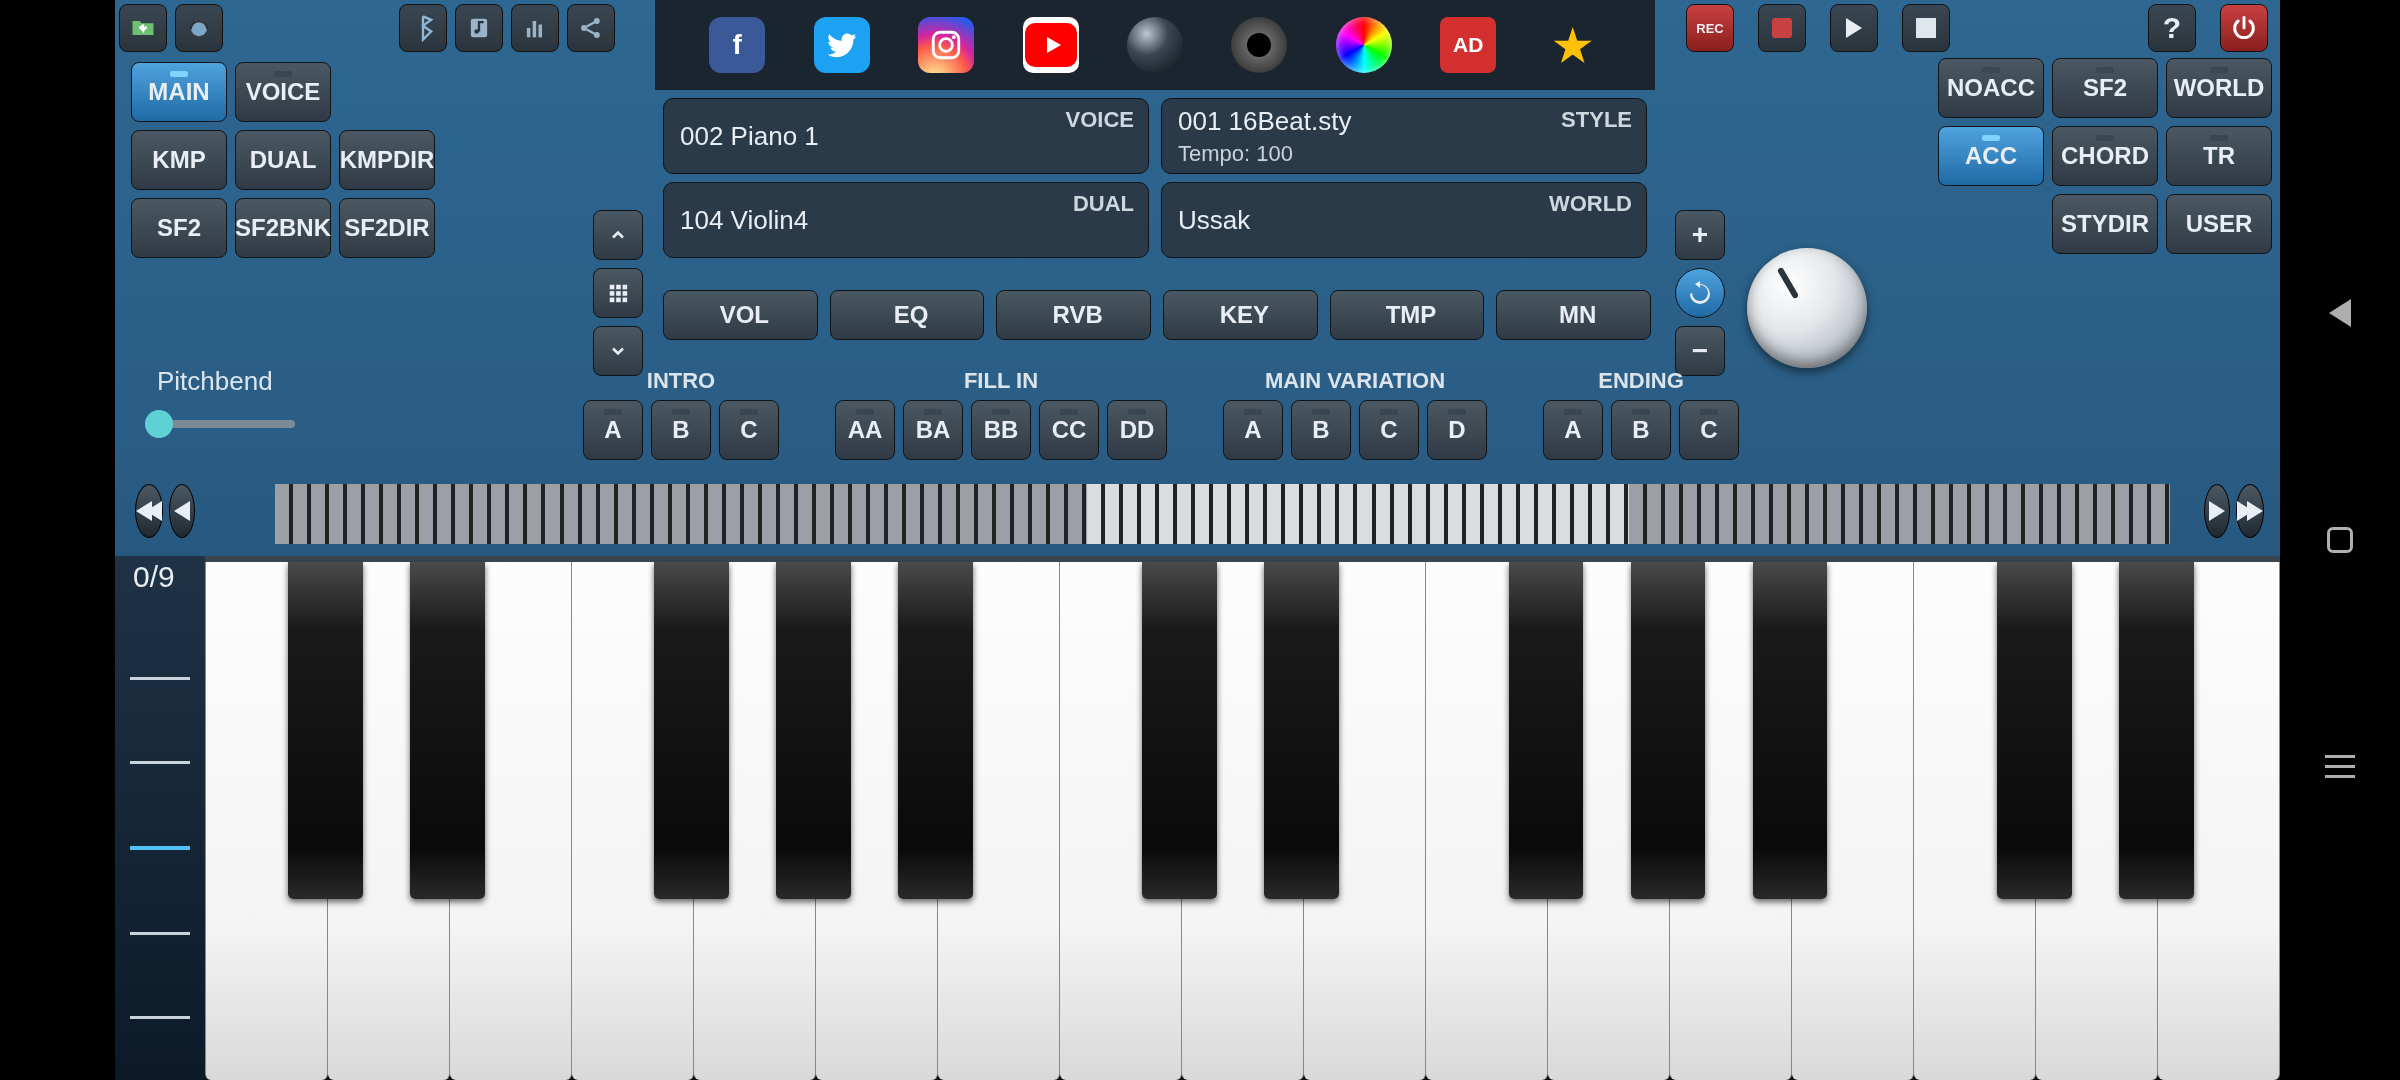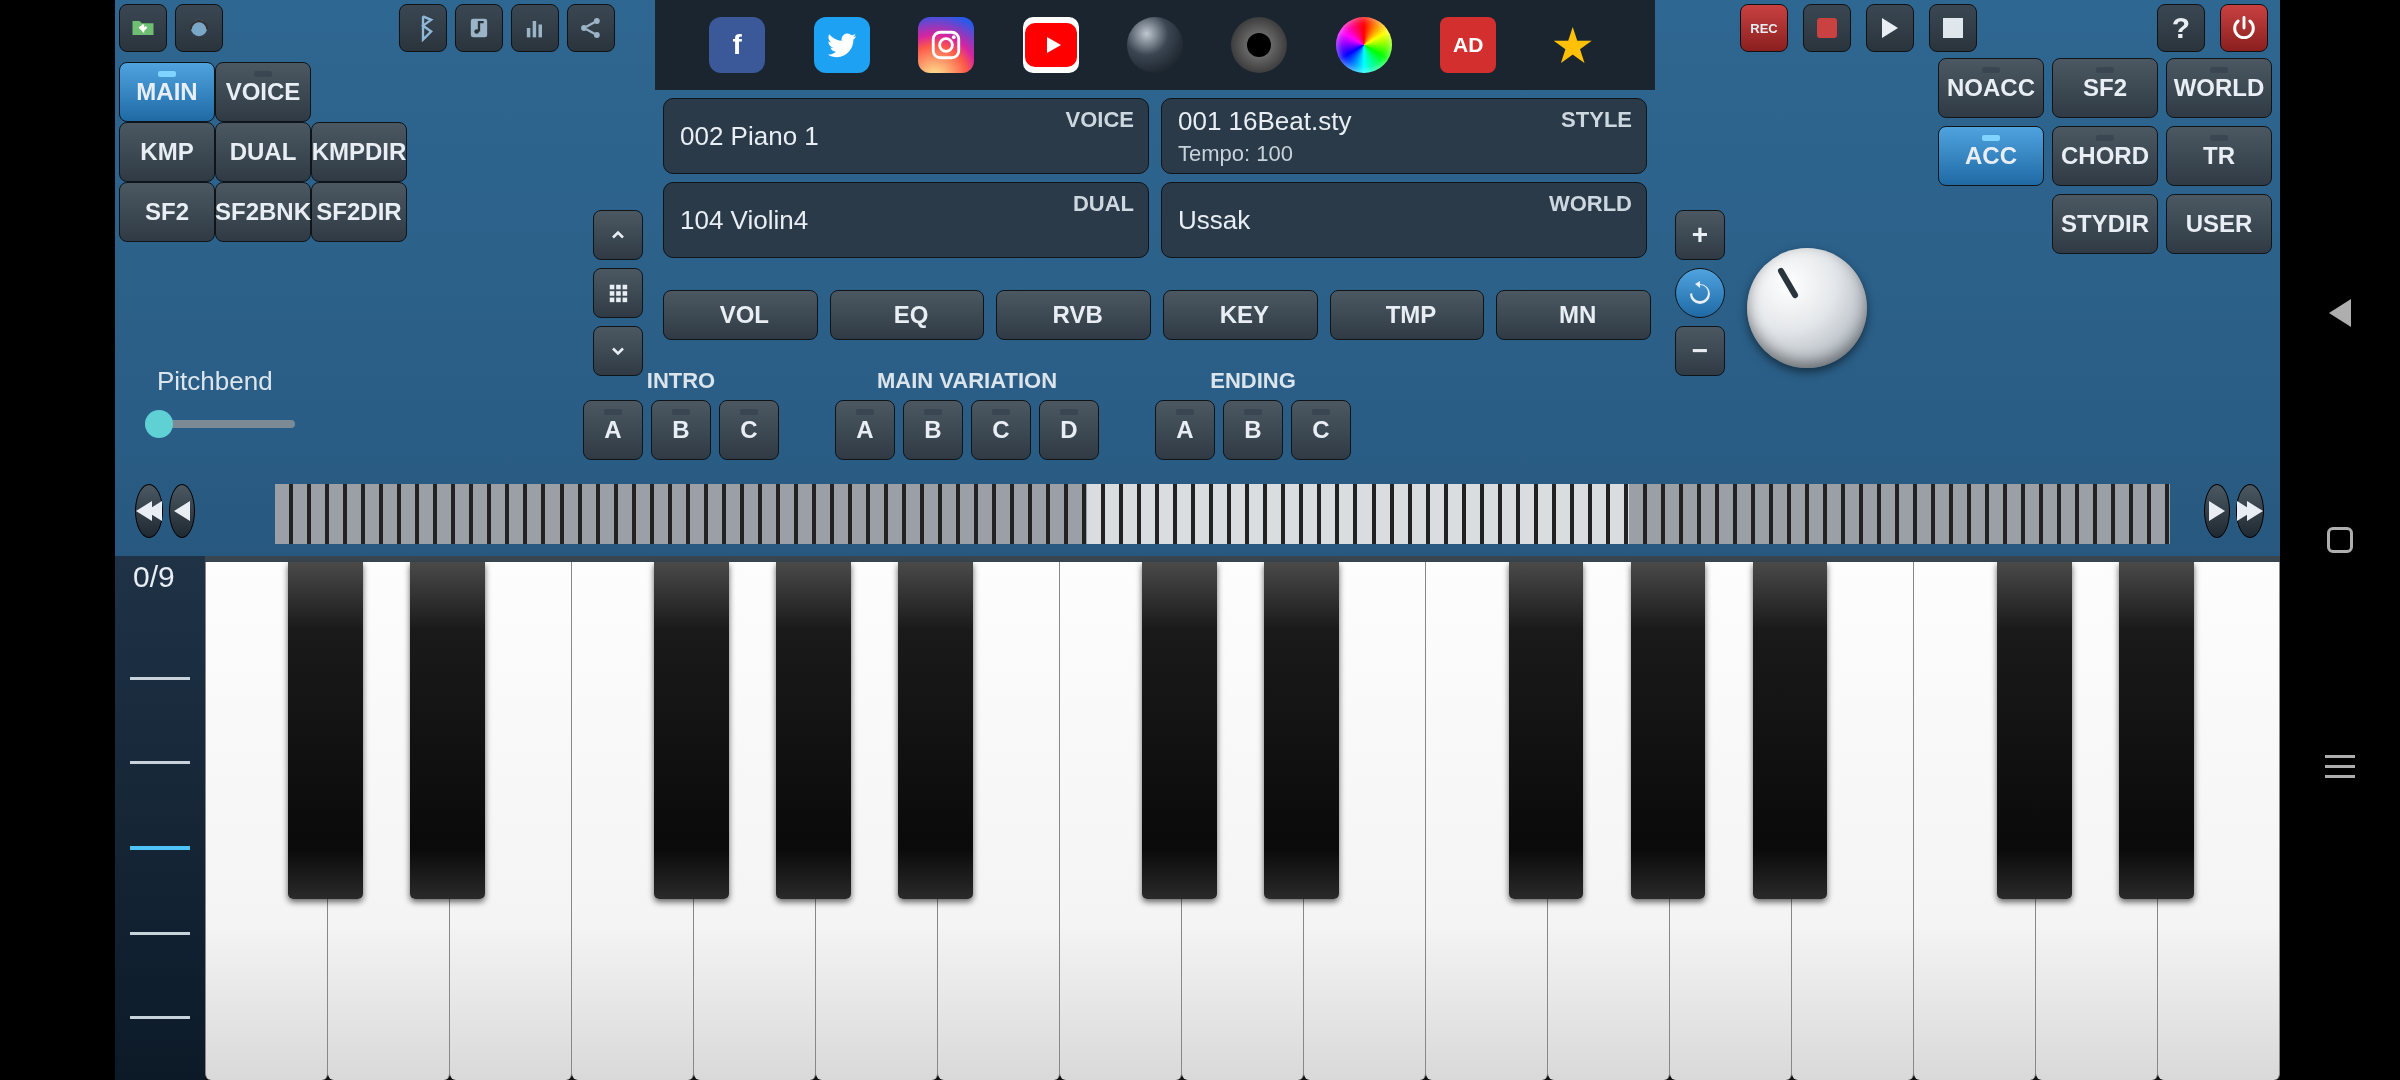--- a/index.html
+++ b/index.html
@@ -29,21 +29,21 @@
 }
 .nav-icon { width: 36px; height: 36px; display:flex; align-items:center; justify-content:center; opacity:0.85; }
 .nav-triangle { width:0; height:0; border-top:14px solid transparent; border-bottom:14px solid transparent; border-right:22px solid #ccc; }
 .nav-square { width:26px; height:26px; border:3px solid #ccc; border-radius:6px; }
 .nav-burger { width:30px; display:flex; flex-direction:column; gap:7px; }
 .nav-burger div { height:3px; background:#ccc; }
 
 
 .topbar-left { position:absolute; left:0; top:0; display:flex; gap:8px; padding:4px; }
 .topbar-mid  { position:absolute; left:280px; top:0; display:flex; gap:8px; padding:4px; }
-.topbar-right{ position:absolute; right:8px; top:0; display:flex; gap:15px; padding:4px; }
+.topbar-right{ position:absolute; right:8px; top:0; display:flex; gap:24px; padding:4px; }
 .icon-tile {
   width:48px; height:48px;
   background: linear-gradient(180deg,#3a4752,#2a343d);
   border:1px solid #111; border-radius:8px;
   display:flex; align-items:center; justify-content:center;
   font-size:24px; color:#e8eef3; cursor:pointer;
 }
 .icon-tile svg { width:28px; height:28px; }
 .rec { background:linear-gradient(180deg,#c94141,#8a1f1f); font-size:13px; font-weight:700; }
 .pwr { background:linear-gradient(180deg,#c94141,#8a1f1f); }
@@ -78,22 +78,22 @@
   font-size:24px; font-weight:600; color:#e8eef3;
   cursor:pointer;
 }
 .btn.active { background:linear-gradient(180deg,#4fa3df,#1f6aa5); }
 .btn.led::before {
   content:""; width:18px; height:6px; background:#3a4752; border-radius:2px;
   position:absolute; top:8px; left:50%; transform:translateX(-50%);
 }
 .btn.led.active::before { background:#7fd3ff; }
 .left-grid {
-  position:absolute; left:0; top:58px;
-  display:grid; grid-template-columns:repeat(3,96px); gap:0;
+  position:absolute; left:12px; top:58px;
+  display:grid; grid-template-columns:repeat(3,96px); gap:8px;
   padding:4px;
 }
 .left-grid .btn { position:relative; }
 .right-grid {
   position:absolute; right:8px; top:58px;
   display:grid; grid-template-columns:repeat(3,106px); gap:8px;
 }
 .right-grid .btn { position:relative; }
 
 
@@ -385,20 +385,30 @@
   <div class="pitchbend-track"></div>
   <div class="pitchbend-thumb"></div>
 
   <div class="var-sections" id="var-sections">
       <div class="var-group">
         <div class="var-title">INTRO</div>
         <div class="var-row">
           <div class="btn led">A</div>
           <div class="btn led">B</div>
           <div class="btn led">C</div>
+        </div>
+      </div>
+      <div class="var-group">
+        <div class="var-title">FILL IN</div>
+        <div class="var-row">
+          <div class="btn led">AA</div>
+          <div class="btn led">BA</div>
+          <div class="btn led">BB</div>
+          <div class="btn led">CC</div>
+          <div class="btn led">DD</div>
         </div>
       </div>
       <div class="var-group">
         <div class="var-title">MAIN VARIATION</div>
         <div class="var-row">
           <div class="btn led">A</div>
           <div class="btn led">B</div>
           <div class="btn led">C</div>
           <div class="btn led">D</div>
         </div>

